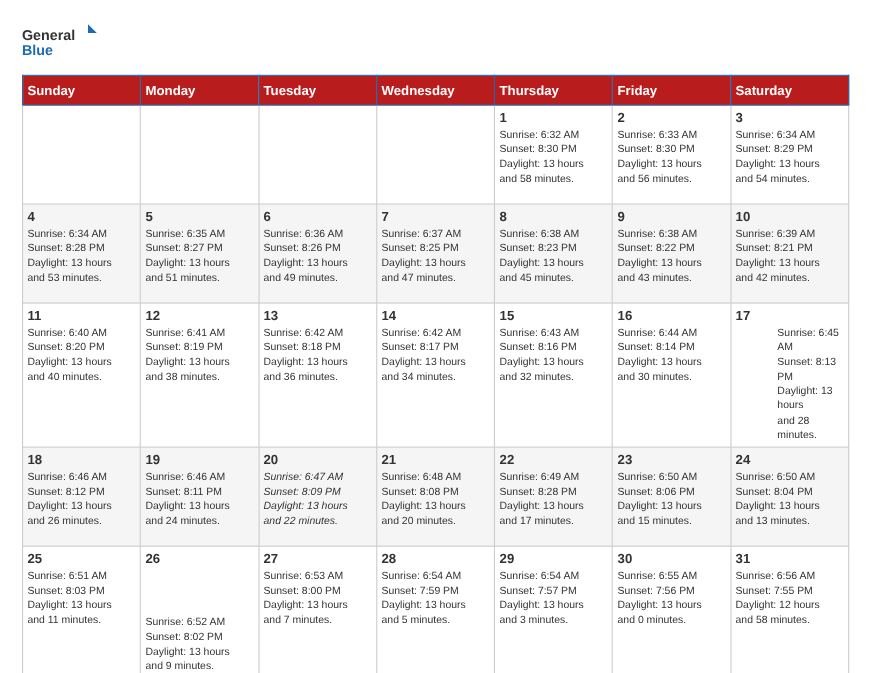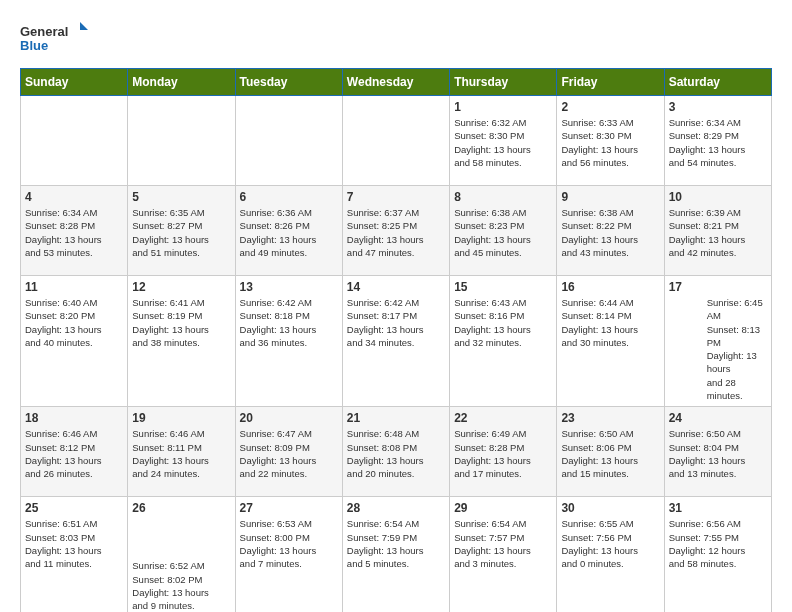--- a/index.html
+++ b/index.html
@@ -33,21 +33,21 @@
     .location {
       font-size: 14px;
       color: #555;
     }
     .calendar {
       width: 100%;
       border-collapse: collapse;
       font-size: 10px;
     }
     .calendar th {
-      background-color: #4d7c0f;
+      background-color: #b91c1c;
       color: #fff;
       padding: 6px 4px;
       text-align: left;
       font-size: 12px;
       font-weight: bold;
       border: 1px solid #1a6bb5;
     }
     .calendar td {
       border: 1px solid #ccc;
       vertical-align: top;
@@ -243,21 +243,21 @@
         </td>
         <td>
           <div class="day-num">19</div>
           <div class="day-info" style="white-space: pre-line;">Sunrise: 6:46 AM
 Sunset: 8:11 PM
 Daylight: 13 hours
 and 24 minutes.</div>
         </td>
         <td>
           <div class="day-num">20</div>
-          <div class="day-info" style="white-space: pre-line;">Sunrise: 6:47 AM
+          <div class="day-info" style="white-space: pre-line; font-style: italic;">Sunrise: 6:47 AM
 Sunset: 8:09 PM
 Daylight: 13 hours
 and 22 minutes.</div>
         </td>
         <td>
           <div class="day-num">21</div>
           <div class="day-info" style="white-space: pre-line;">Sunrise: 6:48 AM
 Sunset: 8:08 PM
 Daylight: 13 hours
 and 20 minutes.</div>

